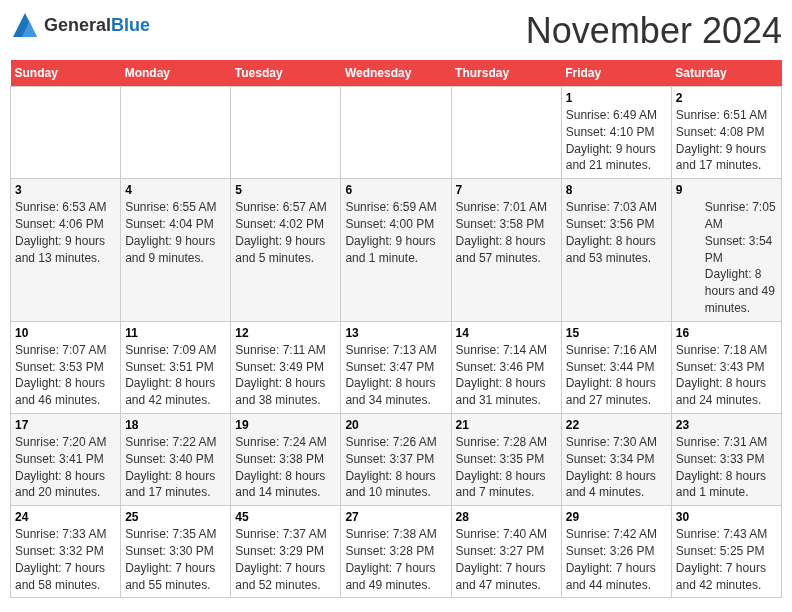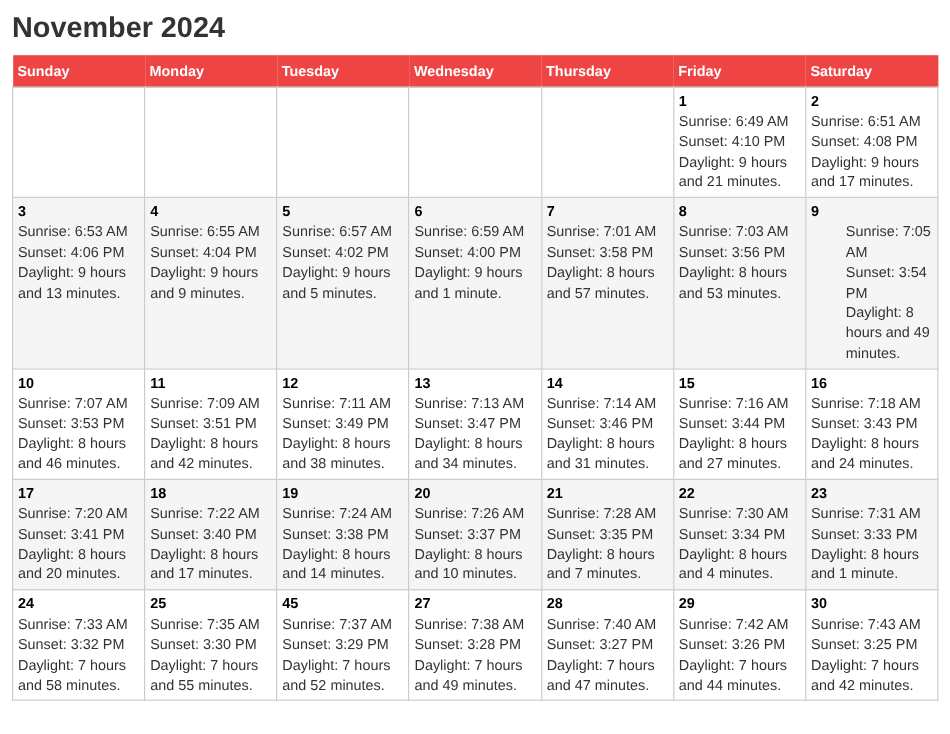--- a/index.html
+++ b/index.html
@@ -34,22 +34,22 @@
       line-height: 1;
     }
     .logo-icon {
       width: 30px;
       height: 30px;
     }
     .title-area {
       text-align: right;
     }
     .month-title {
-      font-size: 24px;
-      font-weight: bold;
+      font-size: 36px;
+      font-weight: normal;
       color: #333;
     }
     .location-title {
       font-size: 15px;
       color: #555;
     }
     table {
       width: 100%;
       border-collapse: collapse;
       font-size: 11px;
@@ -87,20 +87,31 @@
       line-height: 1.4;
     }
     .empty-cell {
       background-color: #f9f9f9;
     }
   </style>
 </head>
 <body>
 
 <div class="header-area">
+  <div class="logo">
+    <svg class="logo-icon" viewBox="0 0 40 40">
+      <polygon points="20,4 36,36 4,36" fill="#1a75bb"></polygon>
+      <polygon points="26,14 36,36 16,36" fill="#5aabff" opacity="0.6"></polygon>
+    </svg>
+    <div>
+      <div>
+        <span class="logo-text-general">General</span><span class="logo-text-blue">Blue</span>
+      </div>
+    </div>
+  </div>
   <div class="title-area">
     <div class="month-title">November 2024</div>
   </div>
 </div>
 
 <table>
   <thead>
     <tr>
       <th>Sunday</th>
       <th>Monday</th>
@@ -296,18 +307,18 @@
         </td>
         <td>
           <span class="day-number">29</span>
           <div class="day-info" style="white-space: pre-line;">Sunrise: 7:42 AM
 Sunset: 3:26 PM
 Daylight: 7 hours and 44 minutes.</div>
         </td>
         <td>
           <span class="day-number">30</span>
           <div class="day-info" style="white-space: pre-line;">Sunrise: 7:43 AM
-Sunset: 3:25 PM
+Sunset: 5:25 PM
 Daylight: 7 hours and 42 minutes.</div>
         </td>
       </tr>
     </tbody>
 </table>
 
 </body></html>

